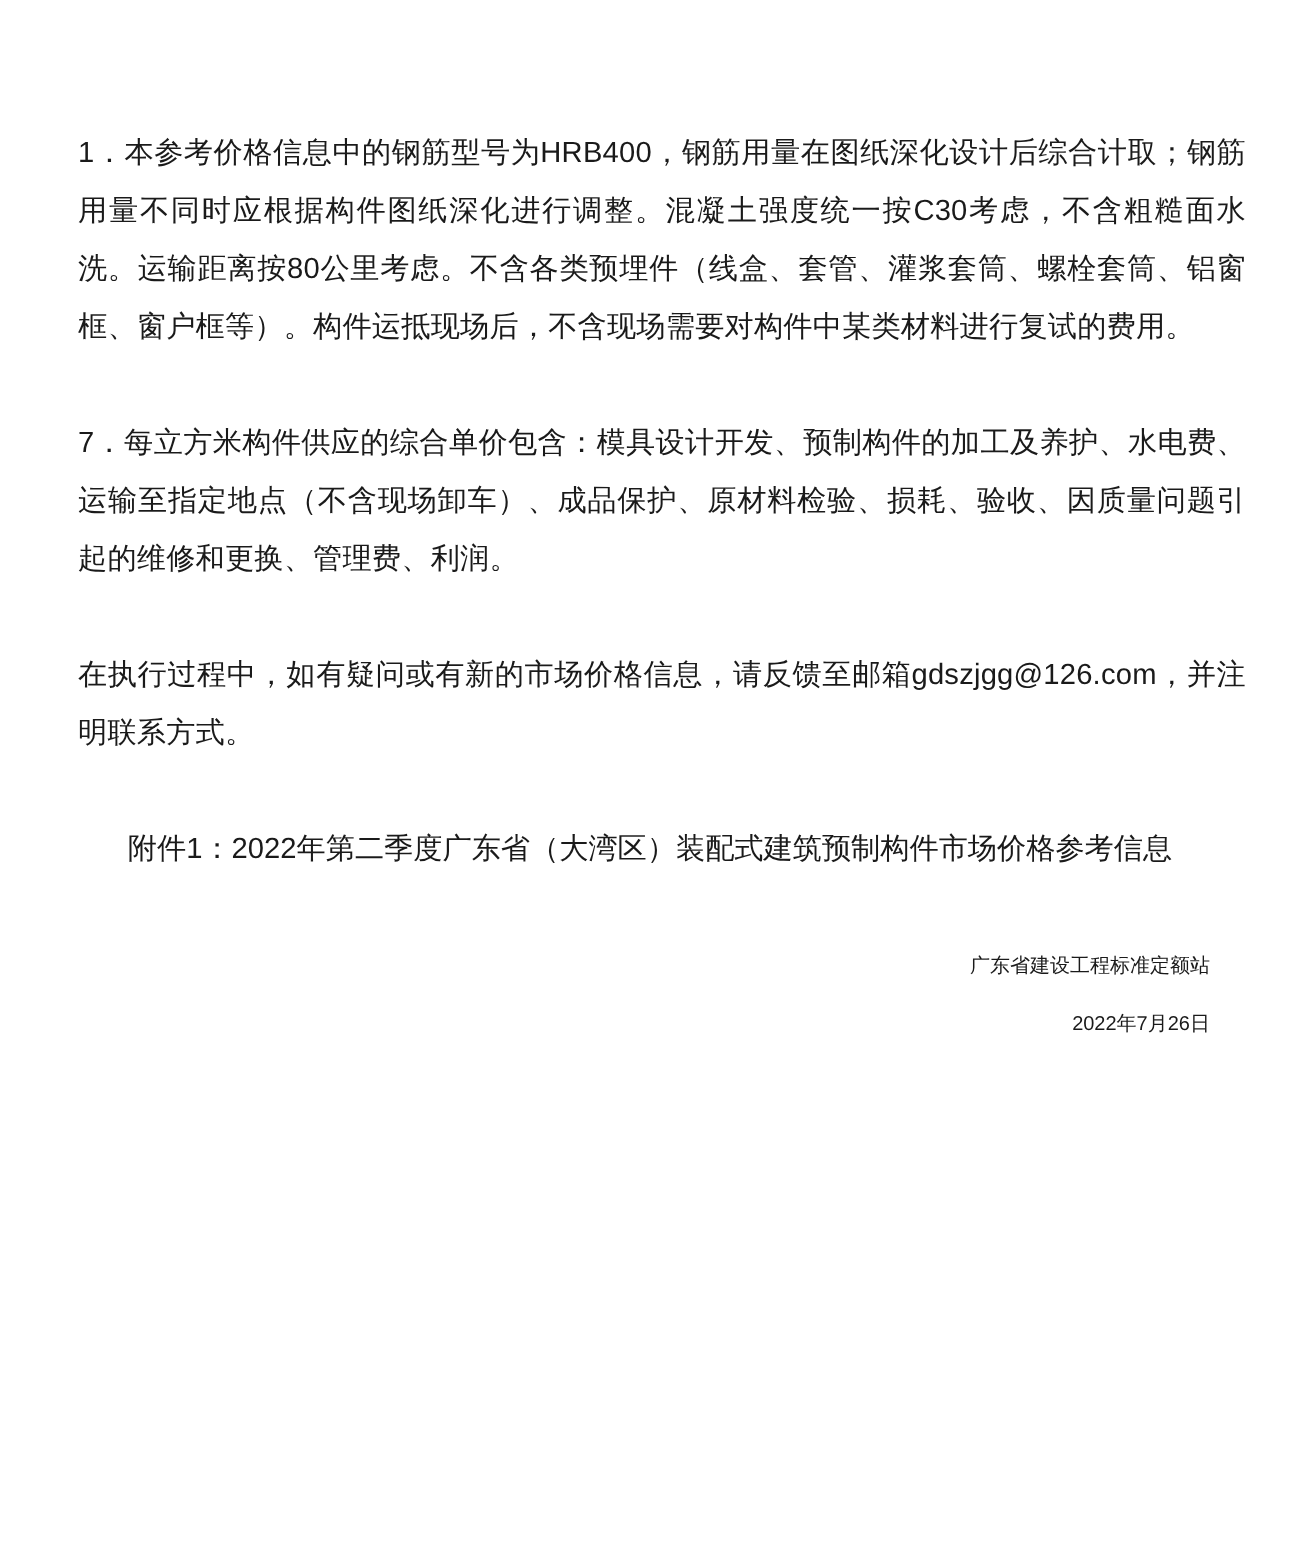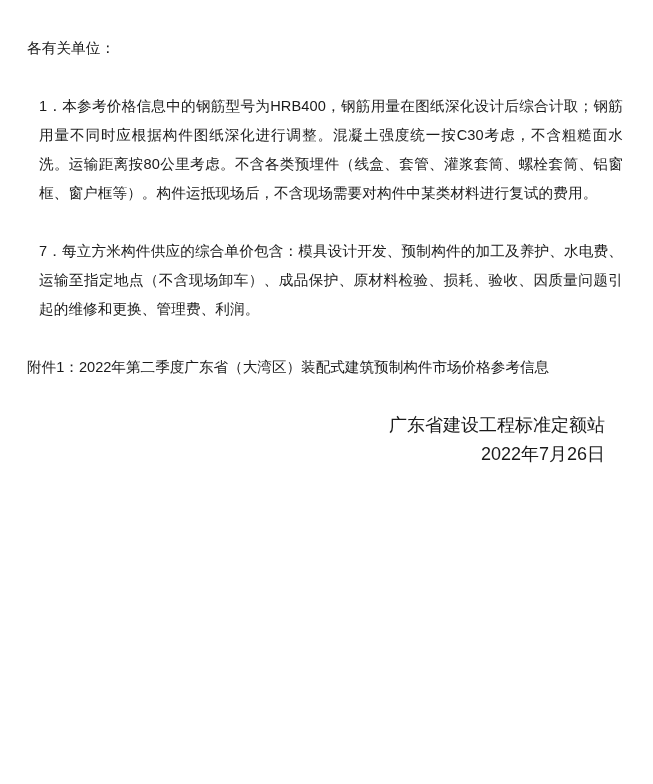--- a/index.html
+++ b/index.html
@@ -33,48 +33,49 @@
     margin-top: 29px;
     margin-left: 12px;
   }
   .para.tight {
     margin-top: 0;
   }
   .attach {
     font-size: 14.6px;
     line-height: 29px;
     margin: 0;
+    text-align: center;
   }
   .sign {
-    font-size: 18px;
+    font-size: 10px;
     line-height: 29px;
     text-align: right;
     margin: 0;
     padding-right: 18px;
   }
   .sign-block {
     margin-top: 29px;
   }
   .attach-block {
     margin-top: 29px;
   }
 </style>
 </head>
 <body>
 
 <div class="page">
 
-  <p class="para">各有关单位：</p>
 
 
   <p class="para gap-before">1．本参考价格信息中的钢筋型号为HRB400，钢筋用量在图纸深化设计后综合计取；钢筋用量不同时应根据构件图纸深化进行调整。混凝土强度统一按C30考虑，不含粗糙面水洗。运输距离按80公里考虑。不含各类预埋件（线盒、套管、灌浆套筒、螺栓套筒、铝窗框、窗户框等）。构件运抵现场后，不含现场需要对构件中某类材料进行复试的费用。</p>
 
   <p class="para gap-before">7．每立方米构件供应的综合单价包含：模具设计开发、预制构件的加工及养护、水电费、运输至指定地点（不含现场卸车）、成品保护、原材料检验、损耗、验收、因质量问题引起的维修和更换、管理费、利润。</p>
 
 
+  <p class="para gap-before">在执行过程中，如有疑问或有新的市场价格信息，请反馈至邮箱gdszjgg@126.com，并注明联系方式。</p>
 
   <div class="attach-block">
     <p class="attach">附件1：2022年第二季度广东省（大湾区）装配式建筑预制构件市场价格参考信息</p>
   </div>
 
   <div class="sign-block">
     <p class="sign">广东省建设工程标准定额站</p>
     <p class="sign">2022年7月26日</p>
   </div>
 

